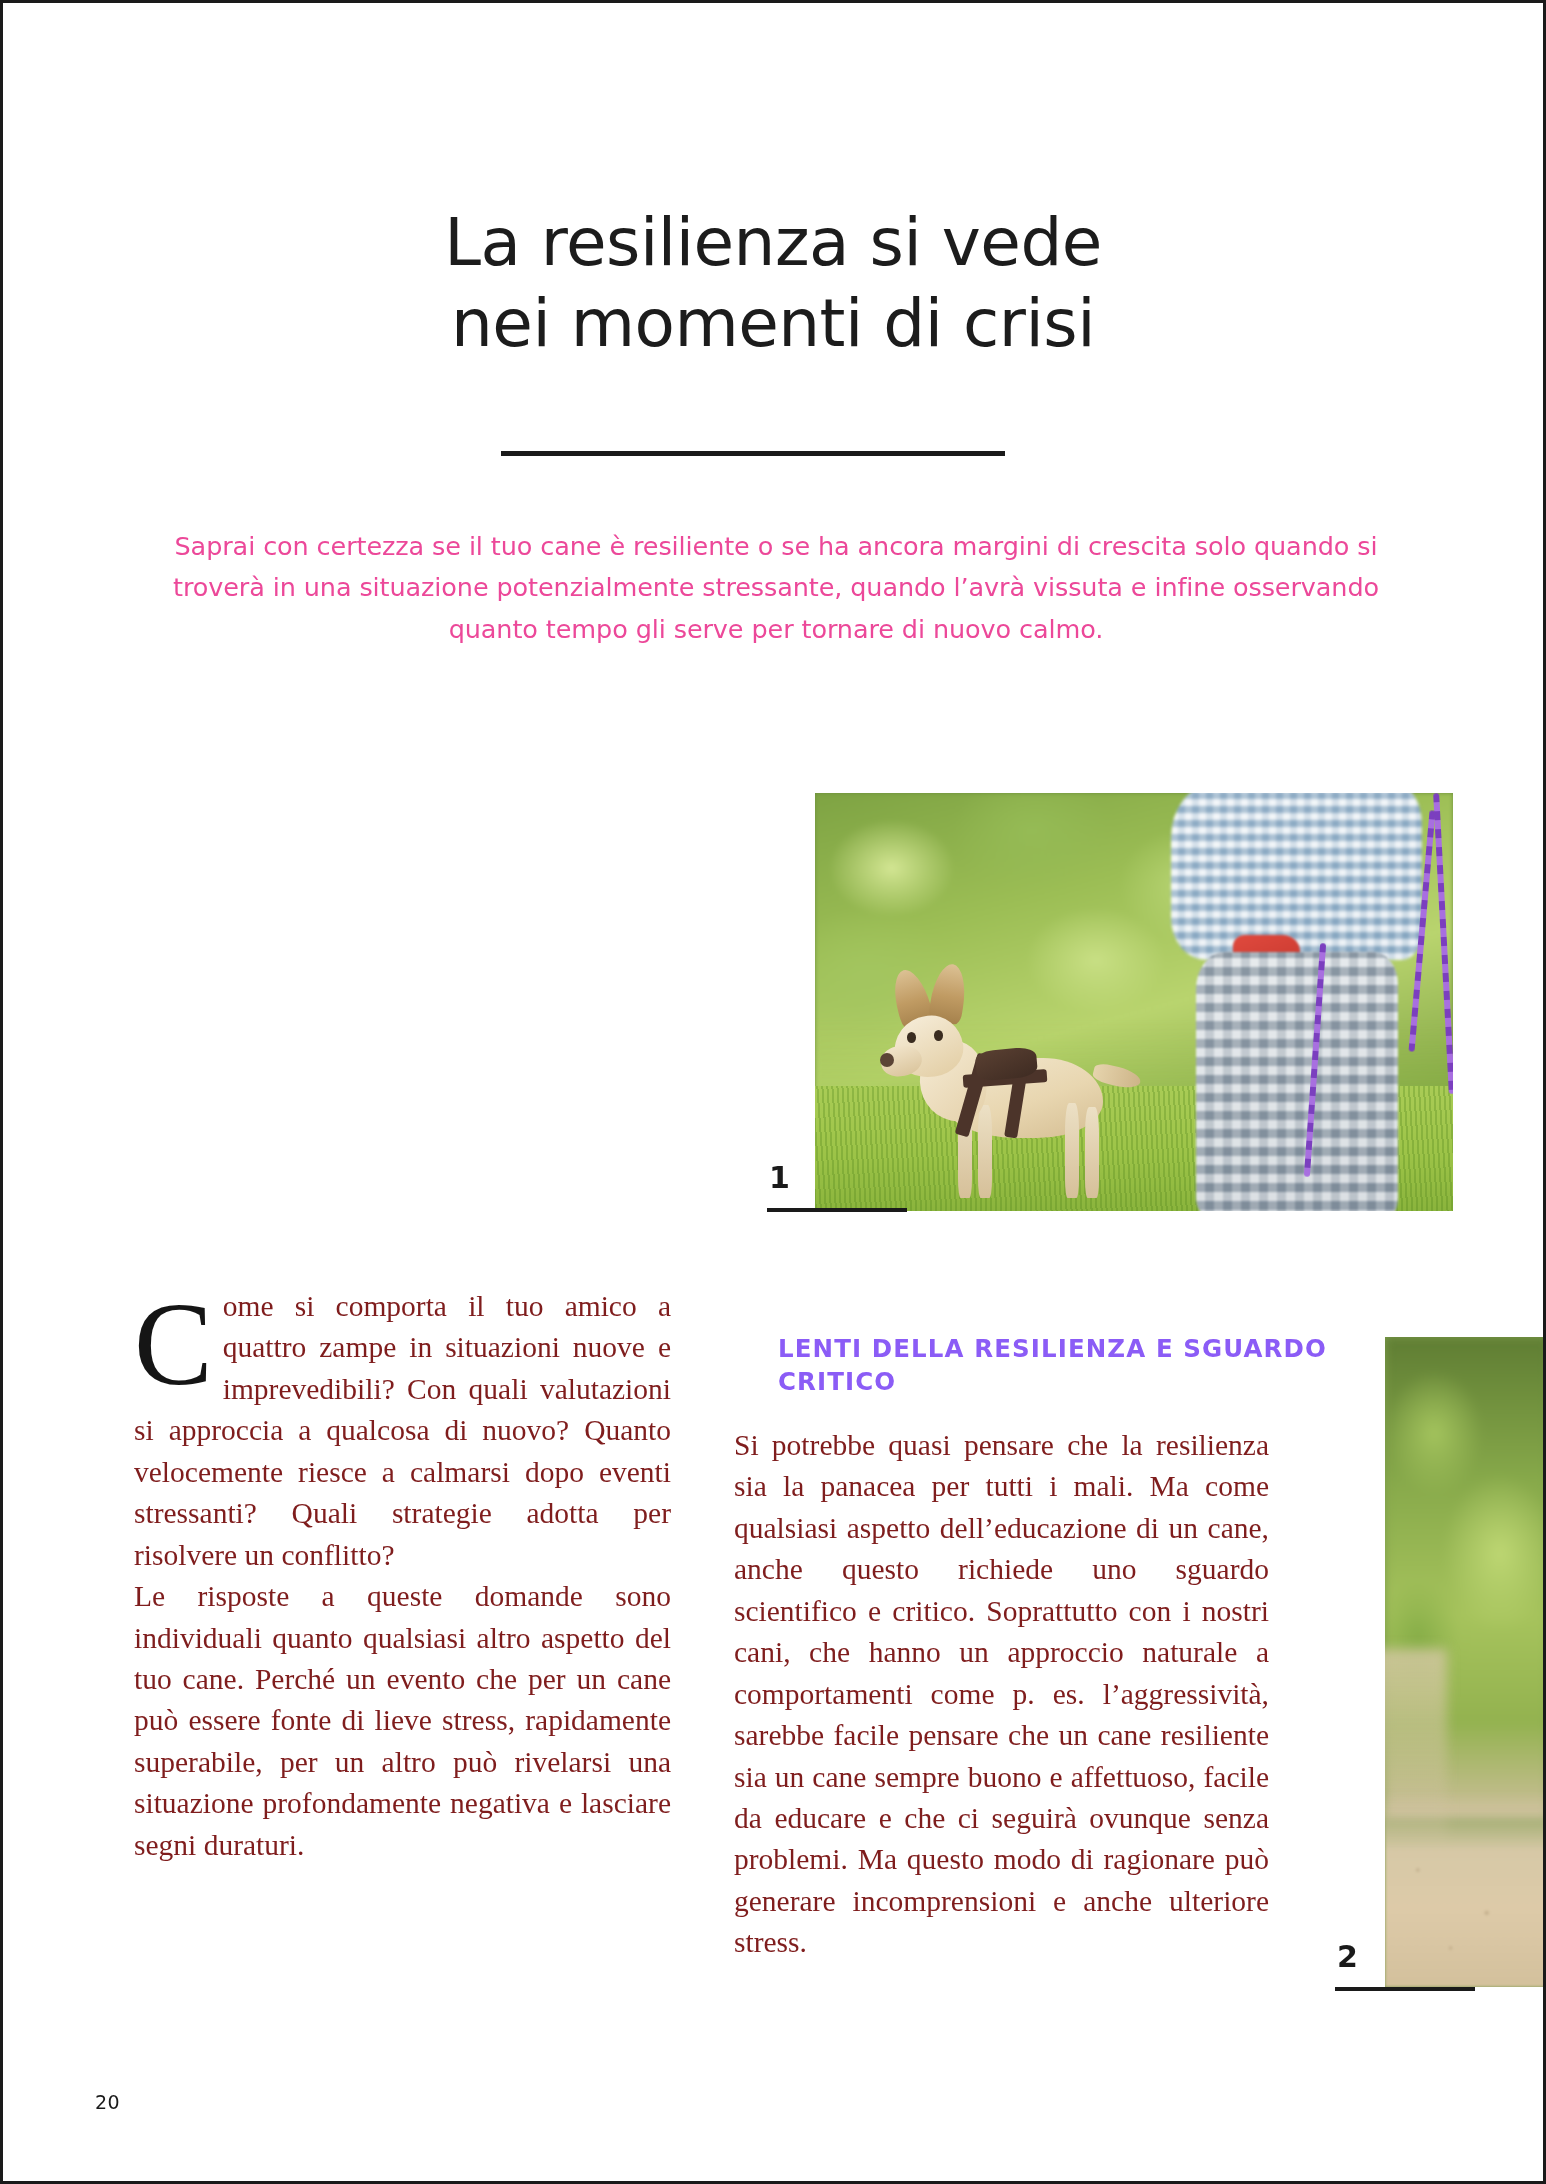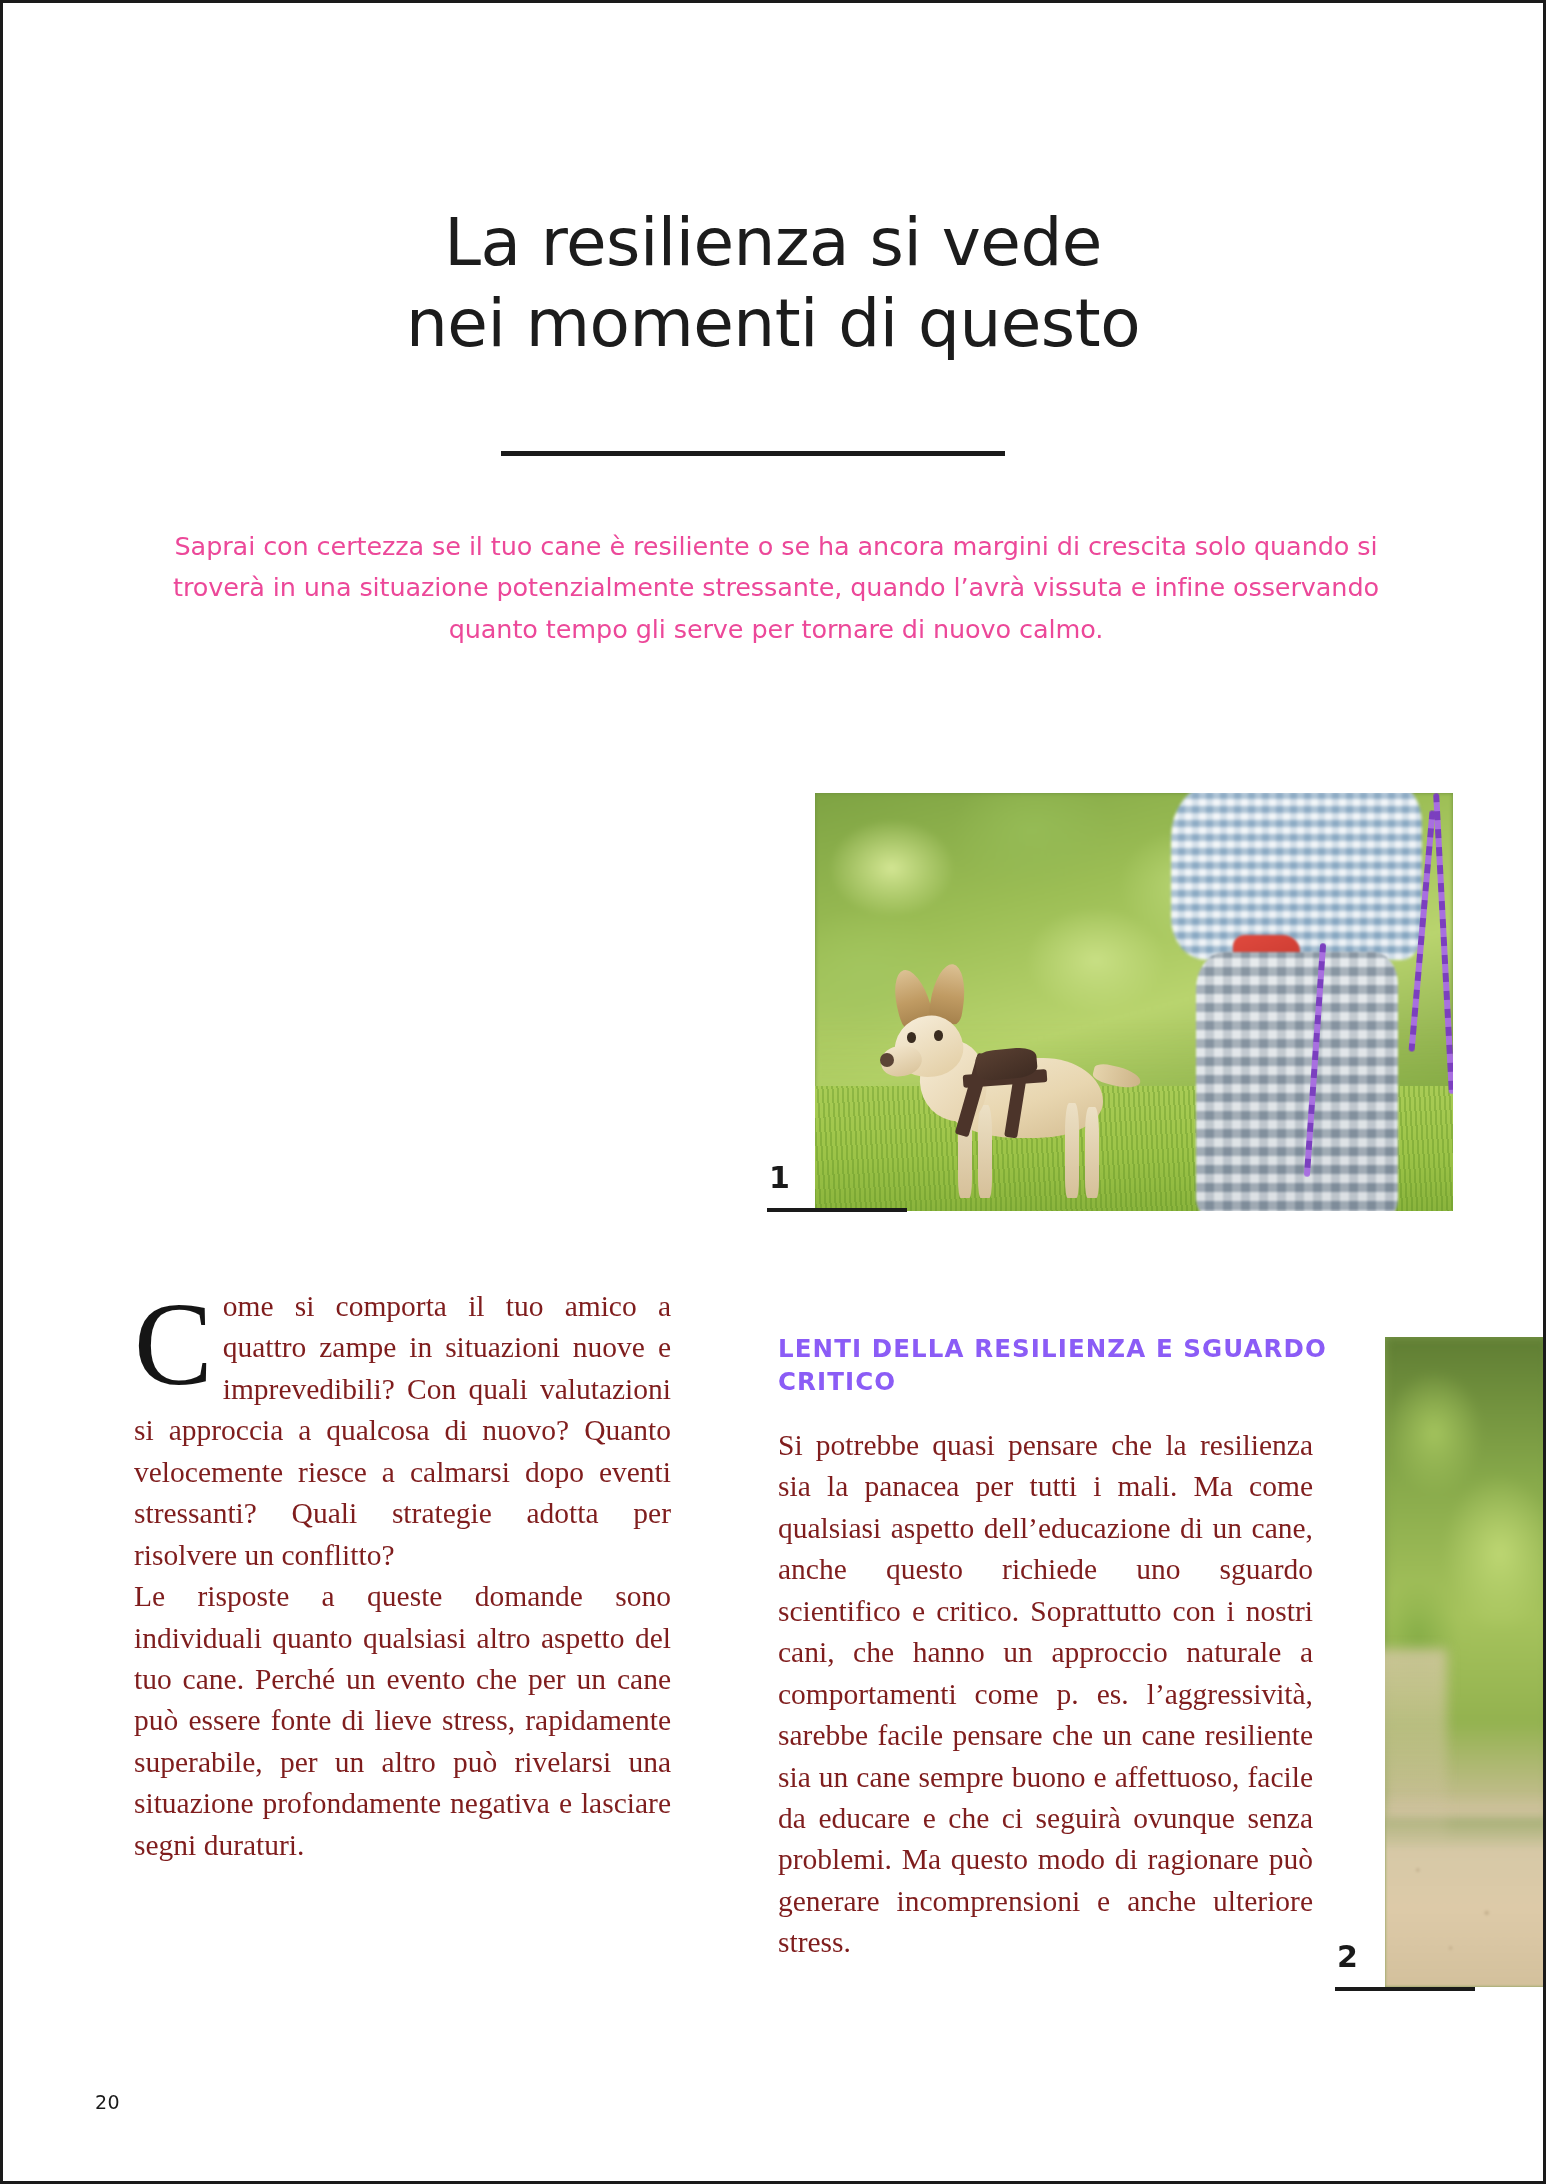--- a/index.html
+++ b/index.html
@@ -135,21 +135,21 @@
     font-family: "Liberation Serif", serif;
     float: left;
     font-size: 118px;
     line-height: 0.80;
     padding: 12px 10px 0 0;
     font-weight: 400;
     color: #151515;
   }
 
   .col-right {
-    left: 775px;
+    left: 731px;
     top: 1422px;
     width: 535px;
   }
 
   .subhead {
     position: absolute;
     left: 775px;
     top: 1330px;
     width: 560px;
     font-family: "DejaVu Sans", sans-serif;
@@ -379,21 +379,21 @@
   }
 </style>
 </head>
 <body>
 
 <div class="page">
 
   <div class="title-block">
     <h1 class="article-title">
       <span class="title-line">La resilienza si vede</span>
-      <span class="title-line">nei momenti di questo</span>
+      <span class="title-line">nei momenti di crisi</span>
     </h1>
   </div>
 
   <div class="title-rule"></div>
 
   <div class="standfirst">Saprai con certezza se il tuo cane è resiliente o se ha ancora margini di crescita solo quando si troverà in una situazione potenzialmente stressante, quando l’avrà vissuta e infine osservando quanto tempo gli serve per tornare di nuovo calmo.</div>
 
   <div class="figure-one">
     <div class="photo">
       <div class="bokeh"></div>

